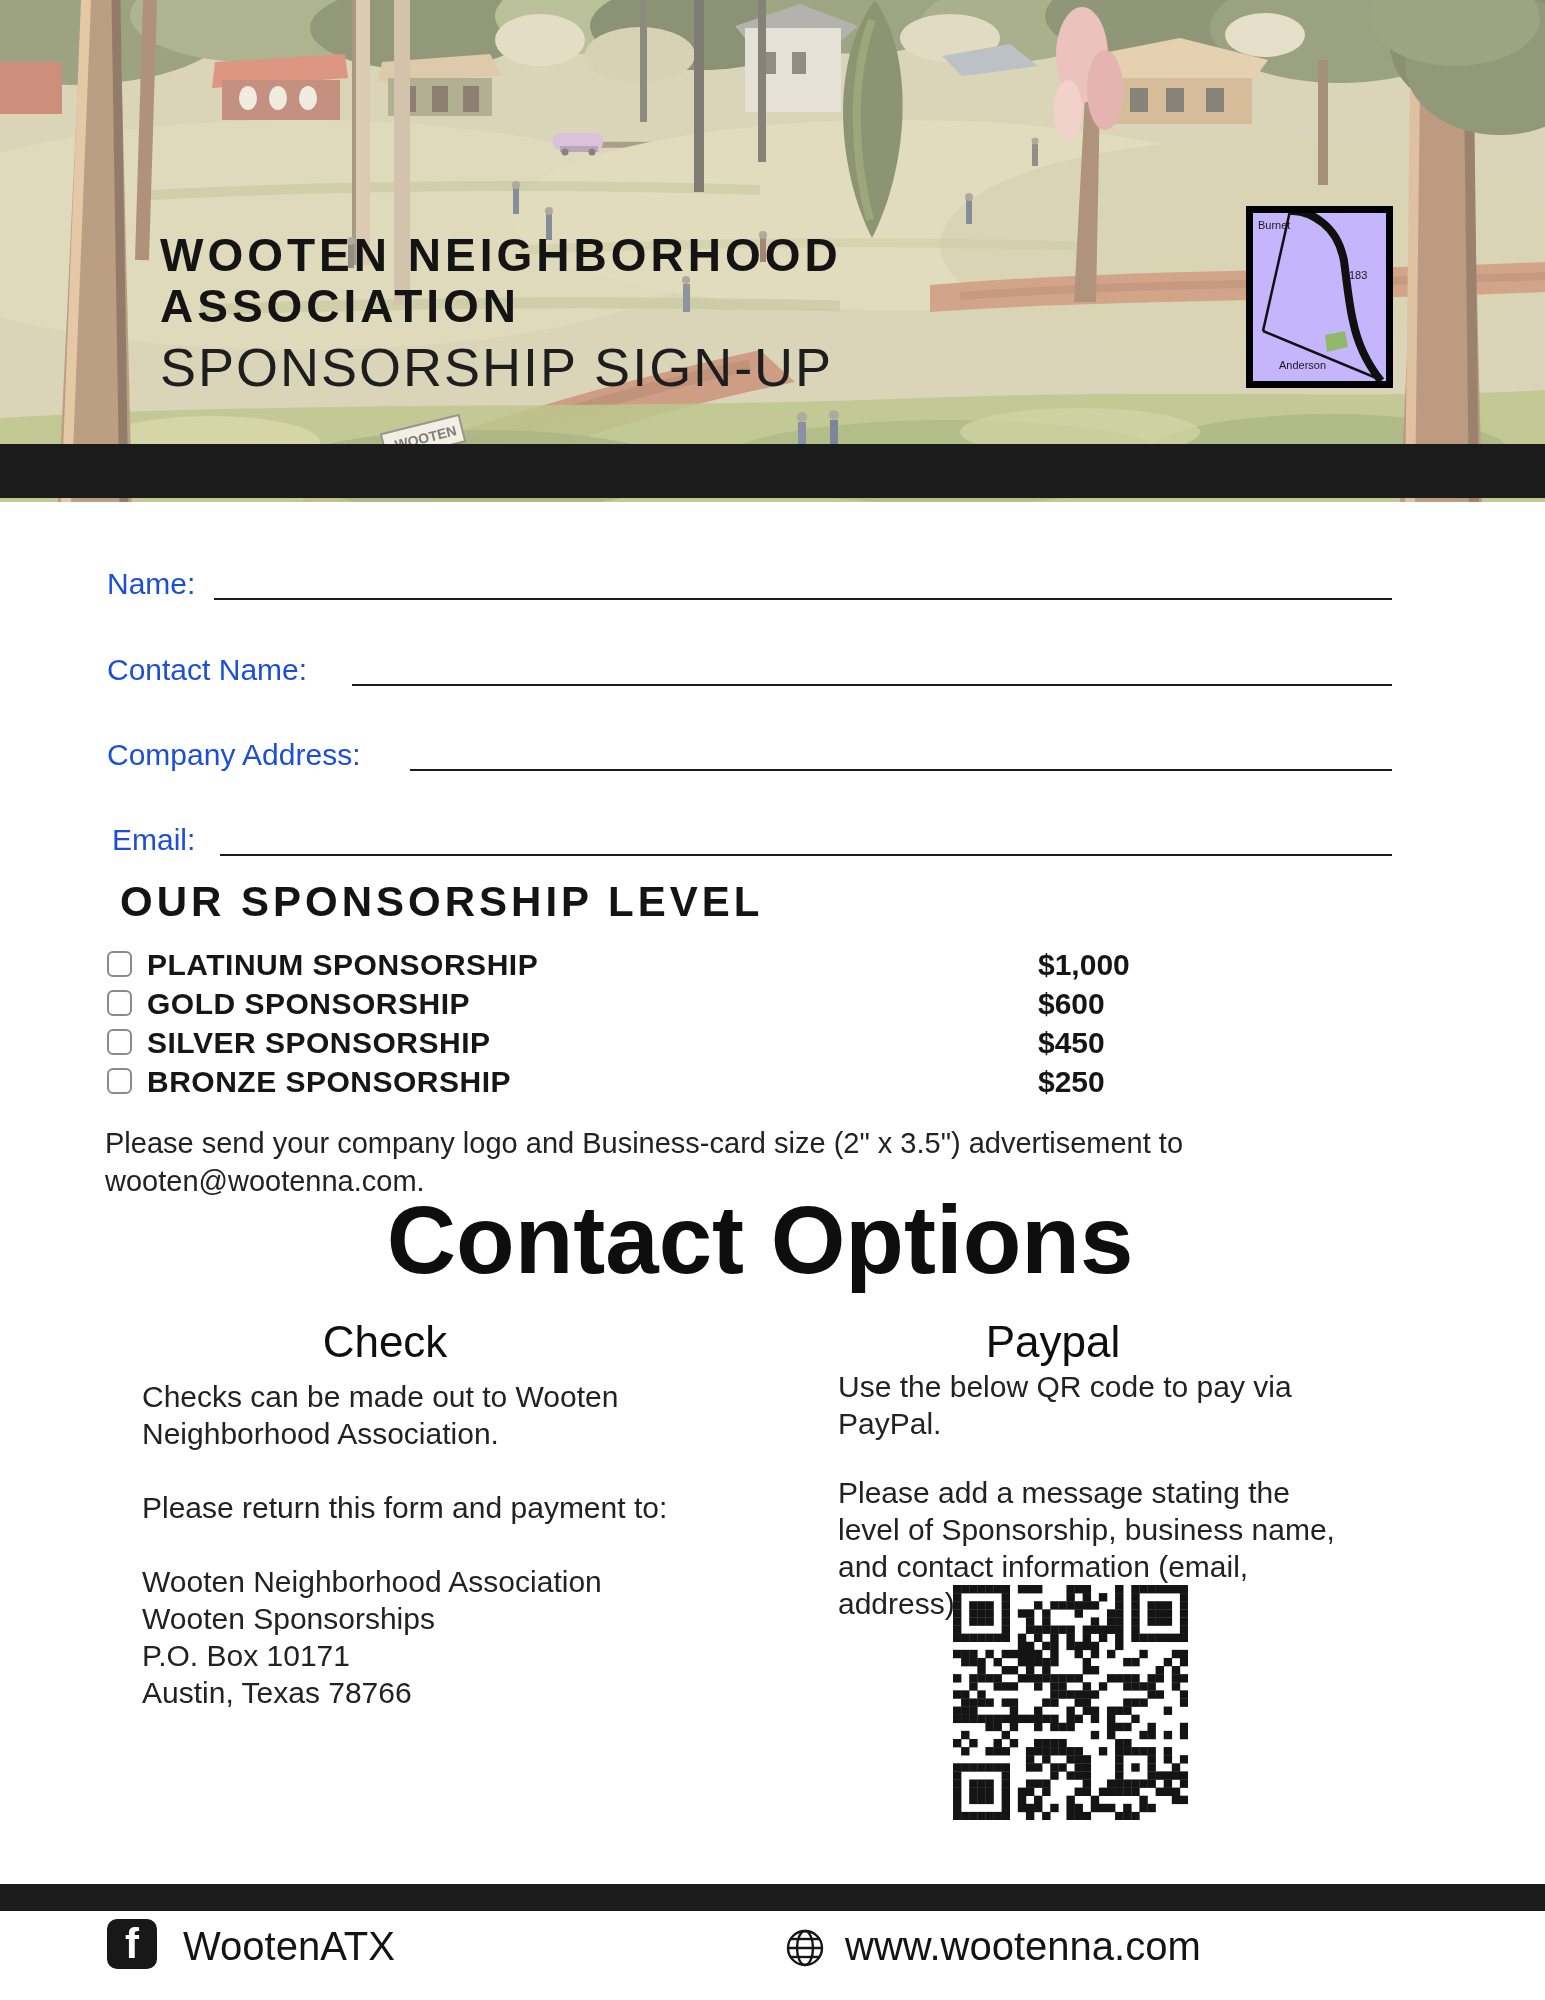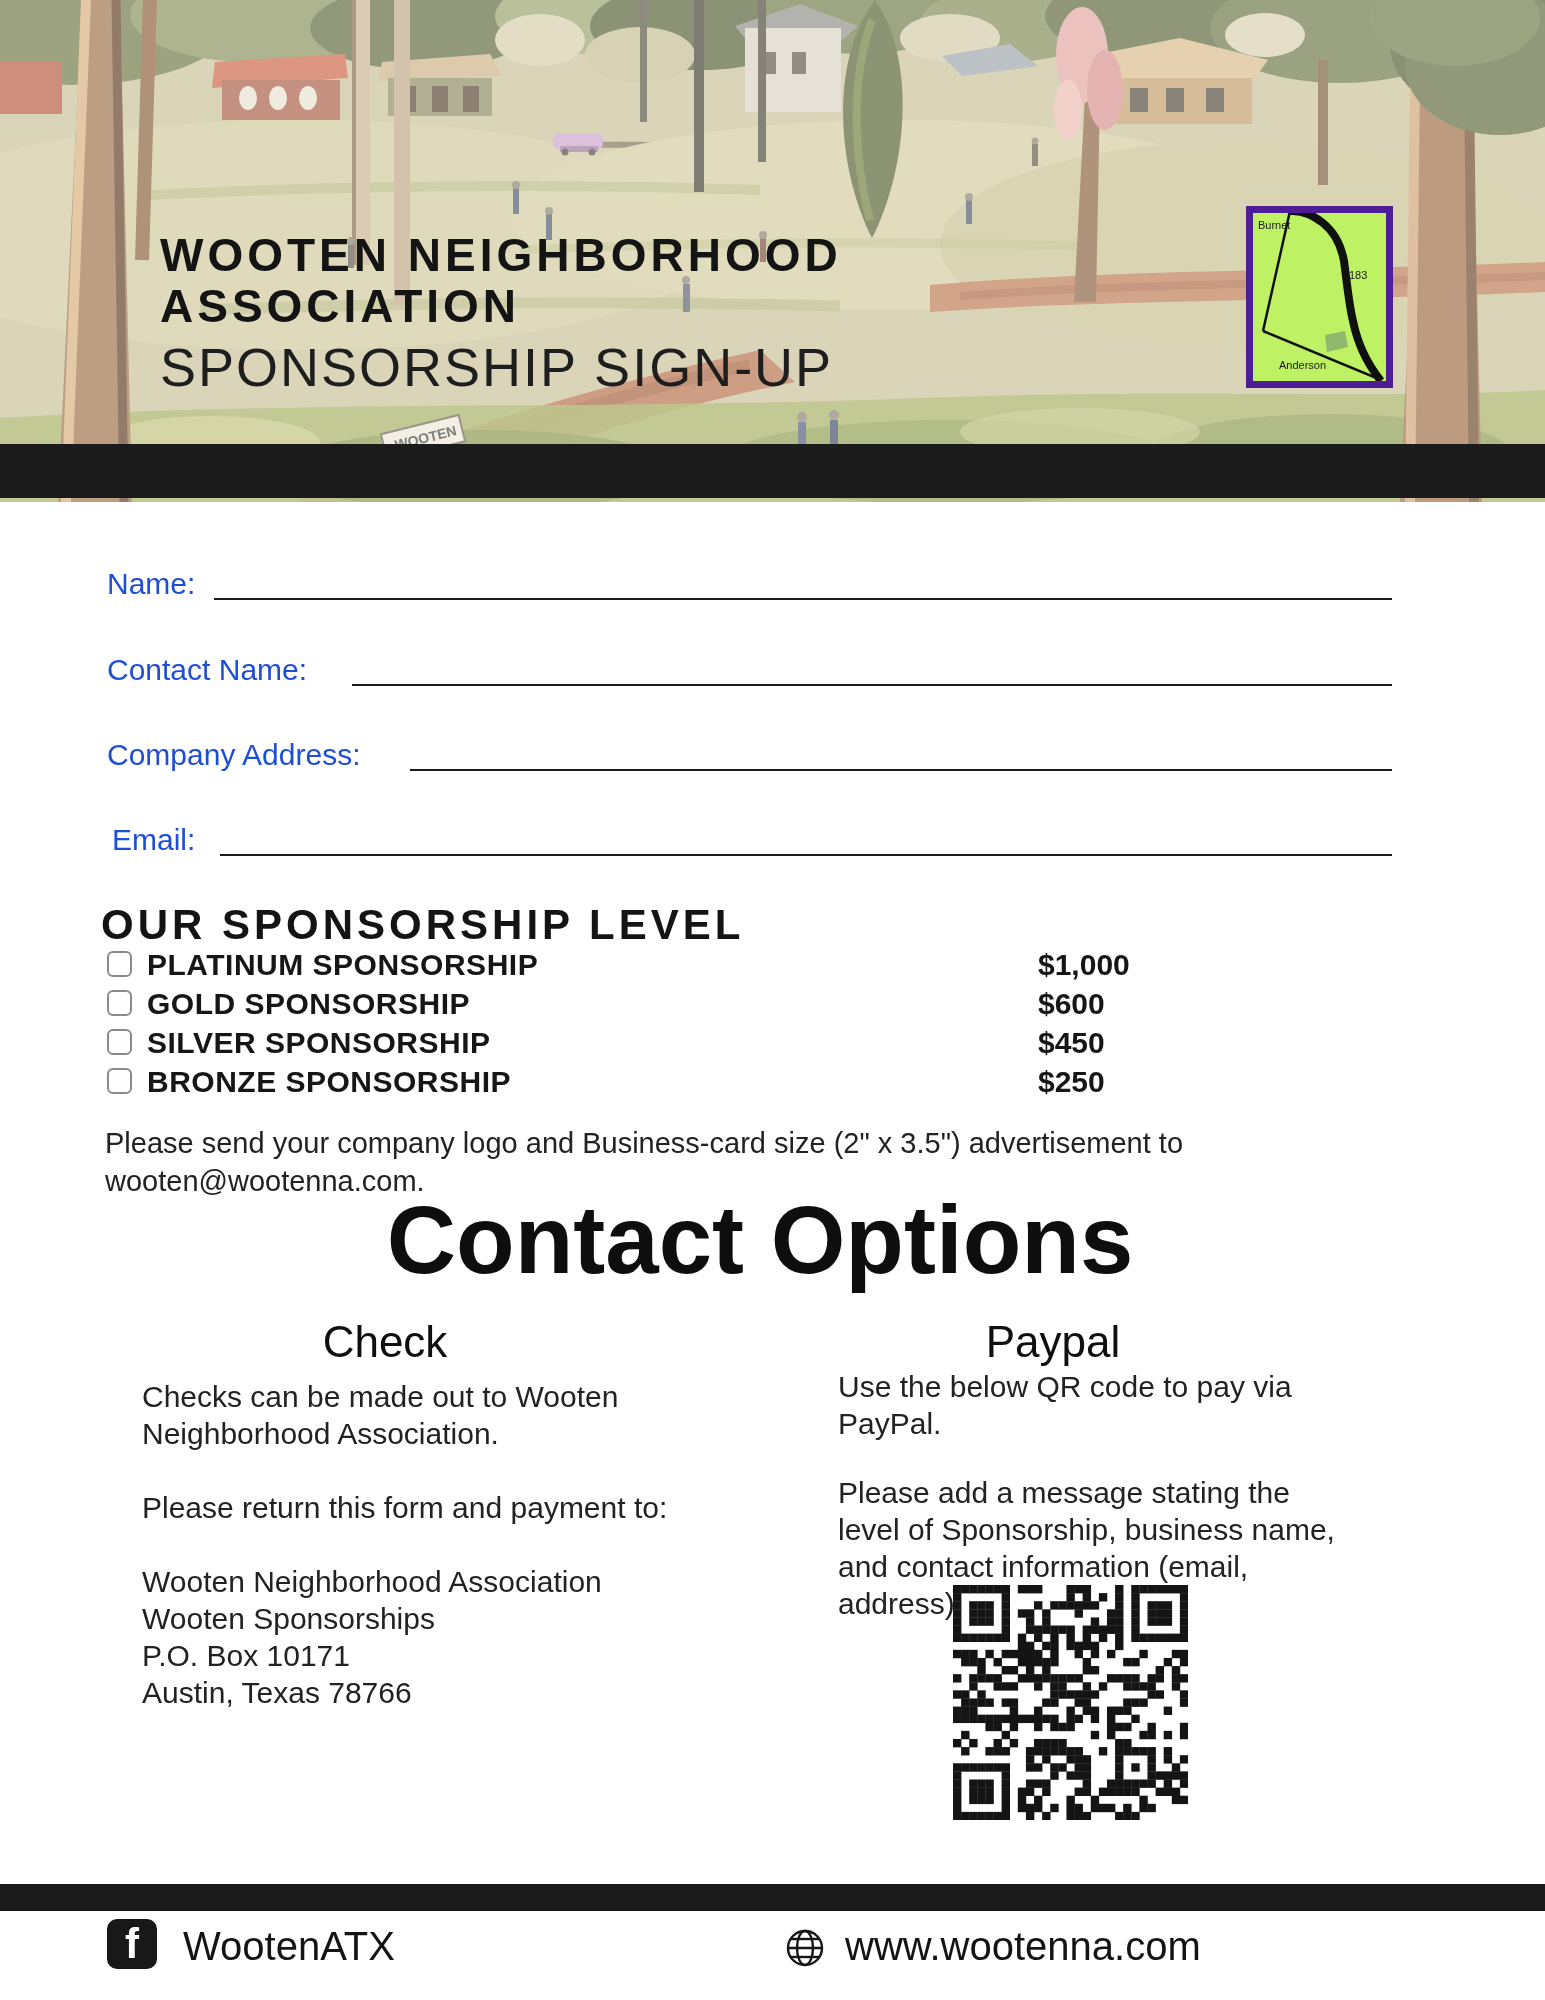--- a/index.html
+++ b/index.html
@@ -7,27 +7,27 @@
     width:1545px;height:2000px;position:relative;background:#ffffff;
     font-family:"Liberation Sans",sans-serif;color:#1c1c1c;overflow:hidden;
   }
   .abs{position:absolute;}
   
   #header{left:0;top:0;width:1545px;height:502px;}
   #painting{position:absolute;left:0;top:0;width:1545px;height:502px;display:block;}
   #header-text{left:160px;top:230px;}
   .title-line{font-size:46px;line-height:51px;font-weight:800;letter-spacing:4px;color:#141414;}
   #subtitle{font-size:54px;line-height:56px;font-weight:200;letter-spacing:2px;color:#1e1e1e;margin-top:7px;}
-  #map{left:1246px;top:206px;width:147px;height:182px;background:#bef264;border:7px solid #4c1d95;box-sizing:border-box;}
+  #map{left:1246px;top:206px;width:147px;height:182px;background:#c4b5fd;border:7px solid #000000;box-sizing:border-box;}
   #map svg{display:block;}
   #black-bar{left:0;top:444px;width:1545px;height:54px;background:#1b1b1b;}
   
   .field-label{font-size:30px;line-height:36px;color:#1d4ed8;}
   .field-line{border-bottom:2px solid #1c1c1c;height:0;}
-  #sponsor-heading{left:101px;top:878px;font-size:42px;line-height:48px;font-weight:700;letter-spacing:4px;color:#141414;margin-top:23px;}
+  #sponsor-heading{left:120px;top:878px;font-size:42px;line-height:48px;font-weight:700;letter-spacing:4px;color:#141414;}
   .level-row{left:107px;width:1300px;height:30px;}
   .checkbox{position:absolute;left:0;top:1px;width:25px;height:26px;border:2.5px solid #8a8a8a;border-radius:6px;background:#fff;box-sizing:border-box;}
   .level-label{position:absolute;left:40px;top:0;font-size:30px;line-height:30px;font-weight:700;letter-spacing:0.5px;color:#161616;}
   .level-price{position:absolute;left:931px;top:0;font-size:30px;line-height:30px;font-weight:700;color:#161616;}
   #note{left:105px;top:1124px;width:1200px;font-size:29px;line-height:38px;color:#222;}
   
   #payment-heading{left:0;top:1188px;width:1520px;text-align:center;font-size:96px;line-height:104px;font-weight:800;color:#0e0e0e;}
   .col-heading{font-size:44px;line-height:54px;font-weight:400;text-align:center;color:#0f0f0f;}
   #check-heading{left:150px;top:1315px;width:470px;}
   #paypal-heading{left:838px;top:1315px;width:430px;}

